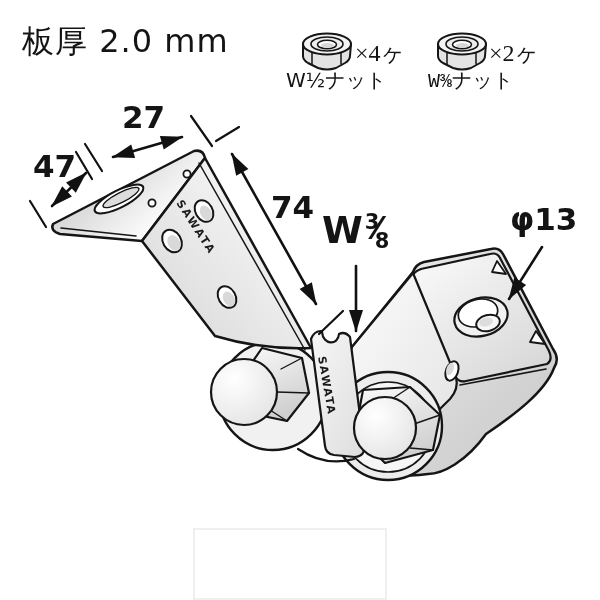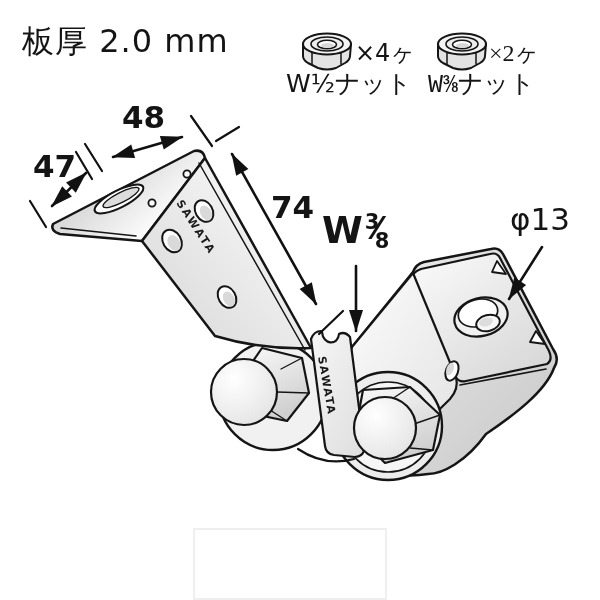--- a/index.html
+++ b/index.html
@@ -7,30 +7,30 @@
     position:relative;width:600px;height:600px;background:#ffffff;overflow:hidden;
     font-family:"DejaVu Sans","Liberation Sans",sans-serif;color:#111;
   }
   #drawing{position:absolute;left:0;top:0;}
   .lbl{position:absolute;white-space:nowrap;color:#141414;}
   .lbl-thickness{left:22px;top:20px;font-size:32px;letter-spacing:1px;}
   .dim{font-size:31px;font-weight:bold;}
   .lbl-27{left:122px;top:99px;}
   .lbl-33{left:33px;top:148px;}
   .lbl-74{left:271px;top:189px;text-align:center;}
-  .lbl-phi13{left:510px;top:201px;font-size:31px;font-weight:normal;}
+  .lbl-phi13{left:510px;top:201px;font-size:31px;font-weight:bold;}
   .lbl-w38{left:322px;top:211px;display:flex;align-items:flex-start;height:42px;font-weight:bold;}
   .lbl-w38 .base{font-size:37px;line-height:40px;}
   .lbl-w38 .num{font-size:21px;line-height:22px;margin-left:2px;margin-right:-5px;}
   .lbl-w38 .slash{font-size:32px;line-height:34px;}
   .lbl-w38 .den{font-size:21px;line-height:20px;align-self:flex-end;margin-left:-5px;margin-bottom:2px;}
   .nut-count{font-size:24px;}
-  .lbl-nut1-count{left:355px;top:37px;}
+  .lbl-nut1-count{left:355px;top:37px;font-family:Liberation Serif, serif;}
   .lbl-nut2-count{left:489px;top:37px;font-family:Liberation Serif, serif;}
-  .nut-name{font-size:25px;}
+  .nut-name{font-size:20px;}
   .lbl-nut1-name{left:286px;top:67px;}
   .lbl-nut2-name{left:428px;top:67px;font-family:Liberation Mono, monospace;}
 </style>
 </head>
 <body>
 
 <div id="stage">
 
   <svg id="drawing" width="600" height="600" viewBox="0 0 600 600">
     <defs>
@@ -192,21 +192,21 @@
     <use href="#nutIcon" x="135" y="0"></use>
   </svg>
 
   <div class="lbl lbl-thickness">板厚 2.0 mm</div>
 
   <div class="lbl nut-count lbl-nut1-count">×4ヶ</div>
   <div class="lbl nut-name lbl-nut1-name">W½ナット</div>
   <div class="lbl nut-count lbl-nut2-count">×2ヶ</div>
   <div class="lbl nut-name lbl-nut2-name">W⅜ナット</div>
 
-  <div class="lbl dim lbl-27">48</div>
+  <div class="lbl dim lbl-27">27</div>
   <div class="lbl dim lbl-33">47</div>
   <div class="lbl dim lbl-74">74</div>
 
   <div class="lbl lbl-w38">
     <span class="base">W</span>
     <span class="num">3</span>
     <span class="slash">⁄</span>
     <span class="den">8</span>
   </div>
 

